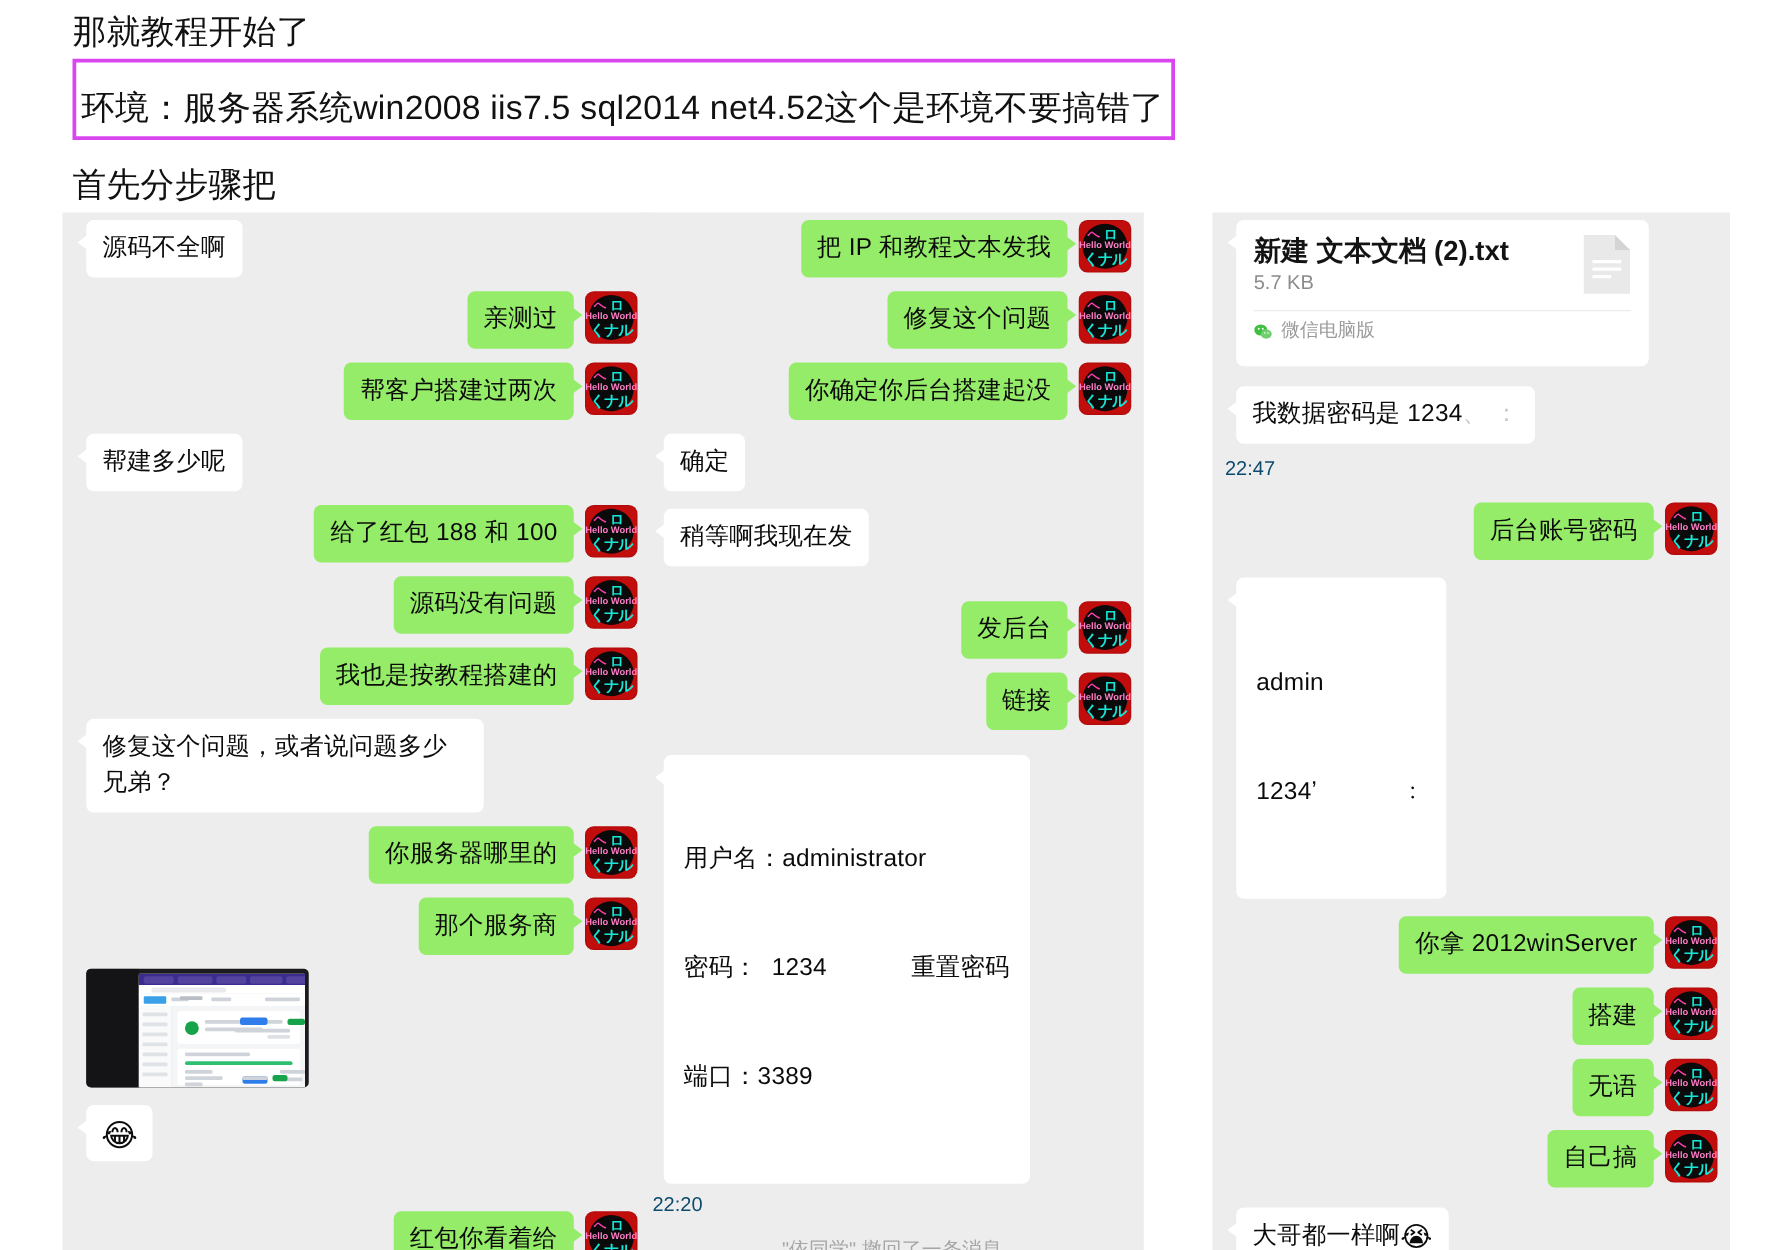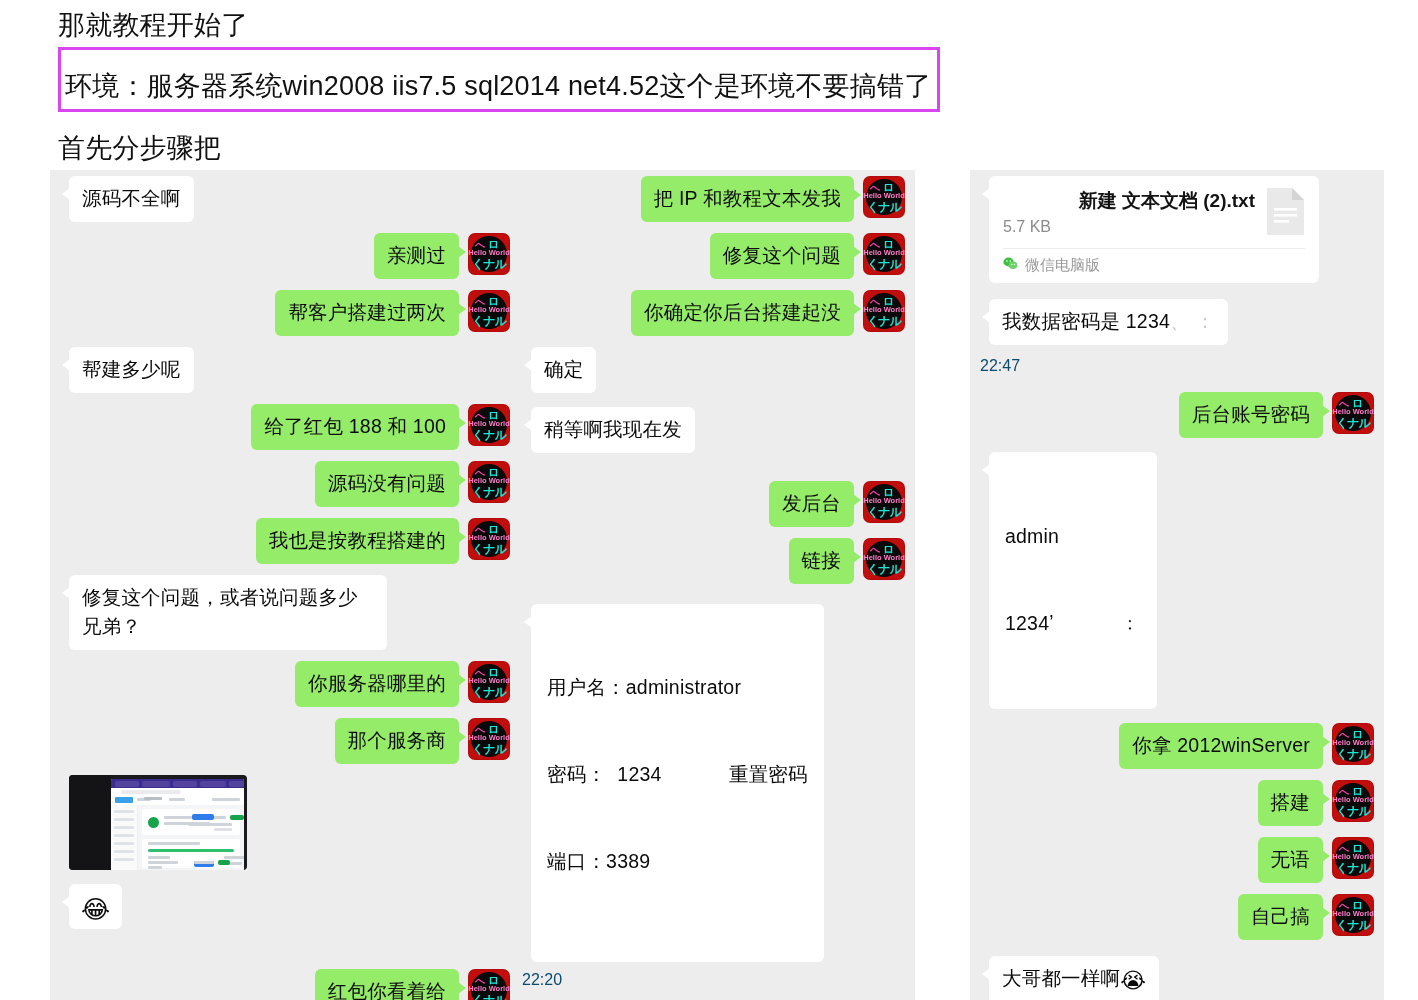--- a/index.html
+++ b/index.html
@@ -95,25 +95,25 @@
     background:#fff;border-radius:6px;width:330px;box-sizing:border-box;
     position:relative;margin-left:9px;
   }
   .filecard::before{
     content:"";position:absolute;left:-7px;top:12px;width:0;height:0;
     border-top:6px solid transparent;border-bottom:6px solid transparent;
     border-right:8px solid #ffffff;
   }
   .fc-main{display:flex;align-items:flex-start;padding:12px 14px 10px 14px;}
   .fc-txt{flex:1;min-width:0;}
-  .fc-name{font-size:19px;line-height:25px;color:#131313;font-weight:600;text-align:right;}
+  .fc-name{font-size:22px;line-height:25px;color:#131313;font-weight:600;}
   .fc-size{font-size:16px;line-height:22px;color:#8b8b8b;margin-top:3px;}
   .fc-icon{width:40px;height:48px;flex:0 0 40px;margin-left:10px;position:relative;}
   .fc-divider{height:1px;background:#ececec;margin:0 14px;}
-  .fc-foot{display:flex;padding:7px 14px 9px 14px;}
+  .fc-foot{display:flex;align-items:center;padding:7px 14px 19px 14px;}
   .fc-foot .wx{
     width:15px;height:13px;flex:0 0 15px;margin-right:7px;position:relative;
   }
   .fc-foot .lbl{font-size:15px;color:#9a9a9a;line-height:18px;}
 
   
   .photo{
     width:178px;height:95px;border-radius:4px;overflow:hidden;margin-left:9px;
     position:relative;background:#1b1b1f;
   }
@@ -395,21 +395,21 @@
           <div class="avatar">
             <div class="disc"></div>
             <div class="gl-a">へ</div>
             <div class="gl-c">ロ</div>
             <div class="hw">Hello World</div>
             <div class="gl-b">くナル</div>
           </div>
         </div>
 
         <div class="row left" style="margin-bottom:6px;">
-          <div class="bub in" style="max-width:300px;padding:11px 16px 28px 16px;white-space:pre;">
+          <div class="bub in" style="max-width:300px;padding:11px 16px 13px 16px;white-space:pre;">
             <div>用户名：administrator</div>
             <div>密码：  1234            重置密码</div>
             <div>端口：3389</div>
           </div>
         </div>
 
         <div class="timeline-c">22:20</div>
         <div class="sysline">"依同学" 撤回了一条消息</div>
 
       </div>

